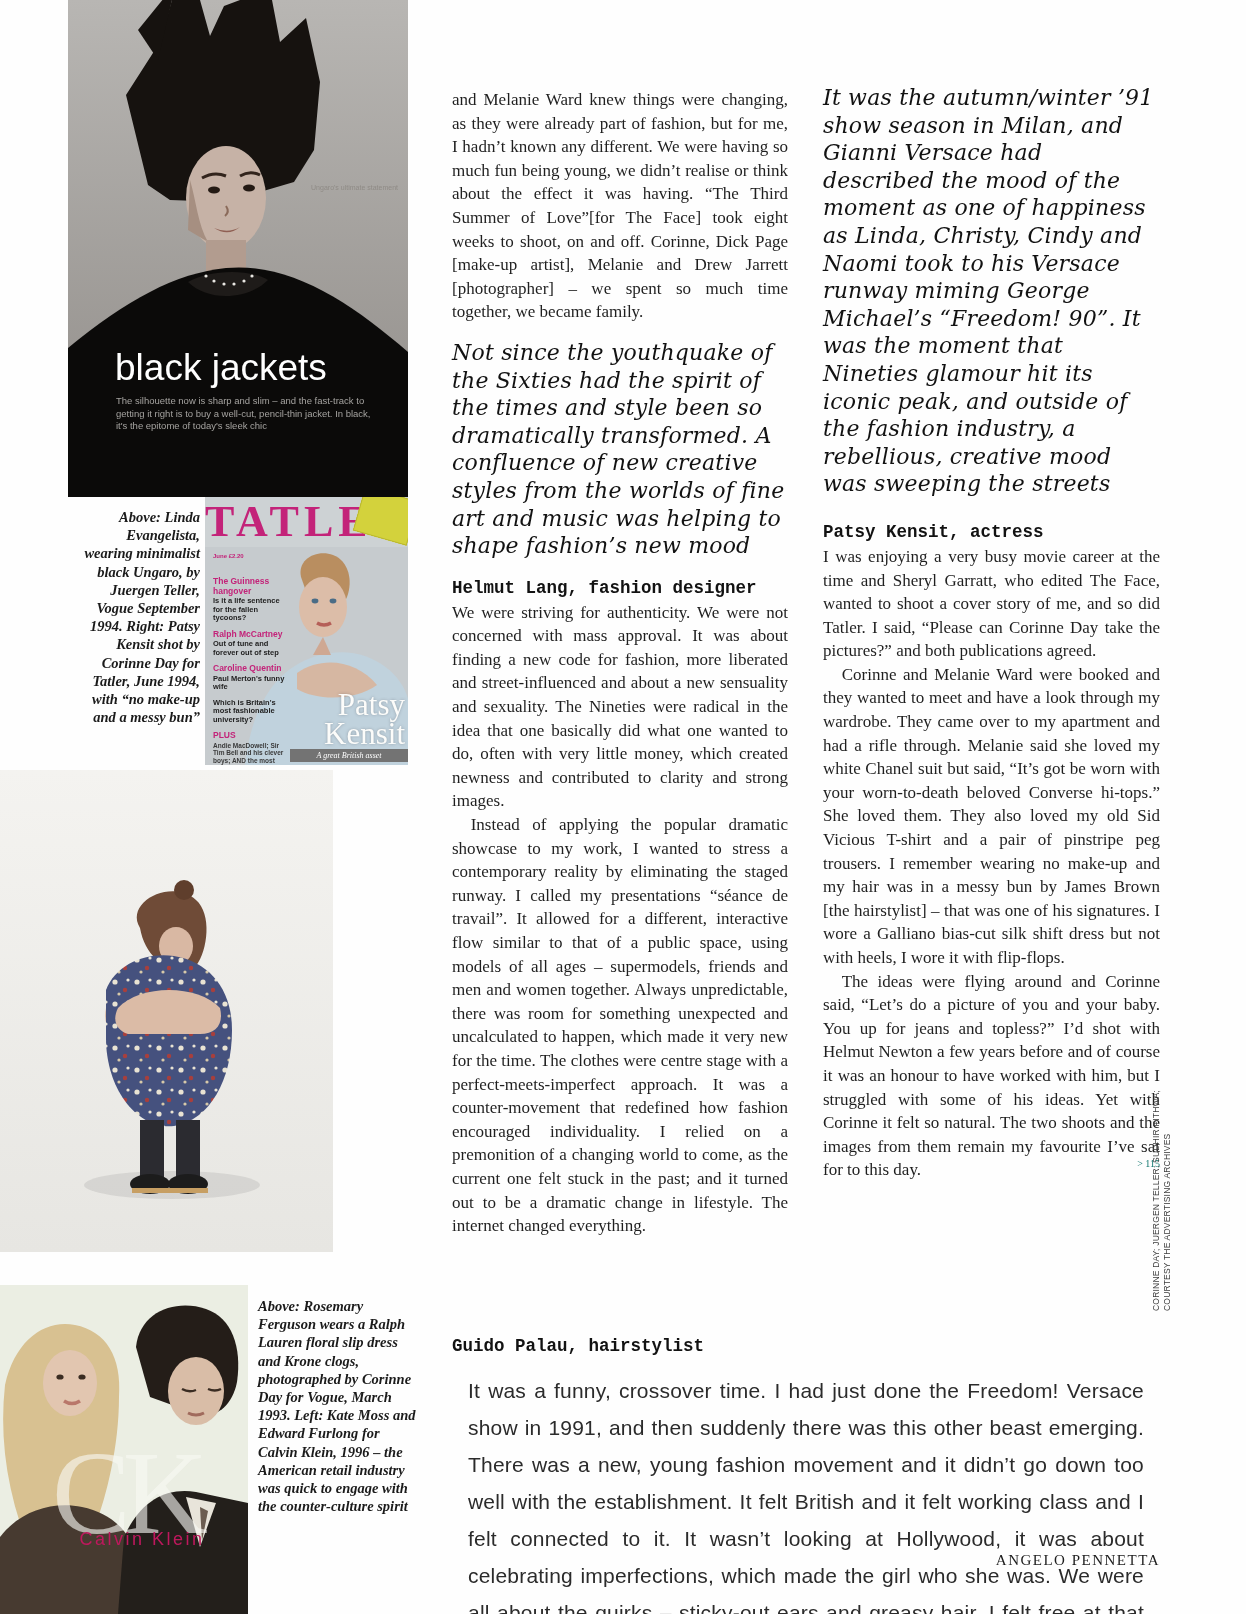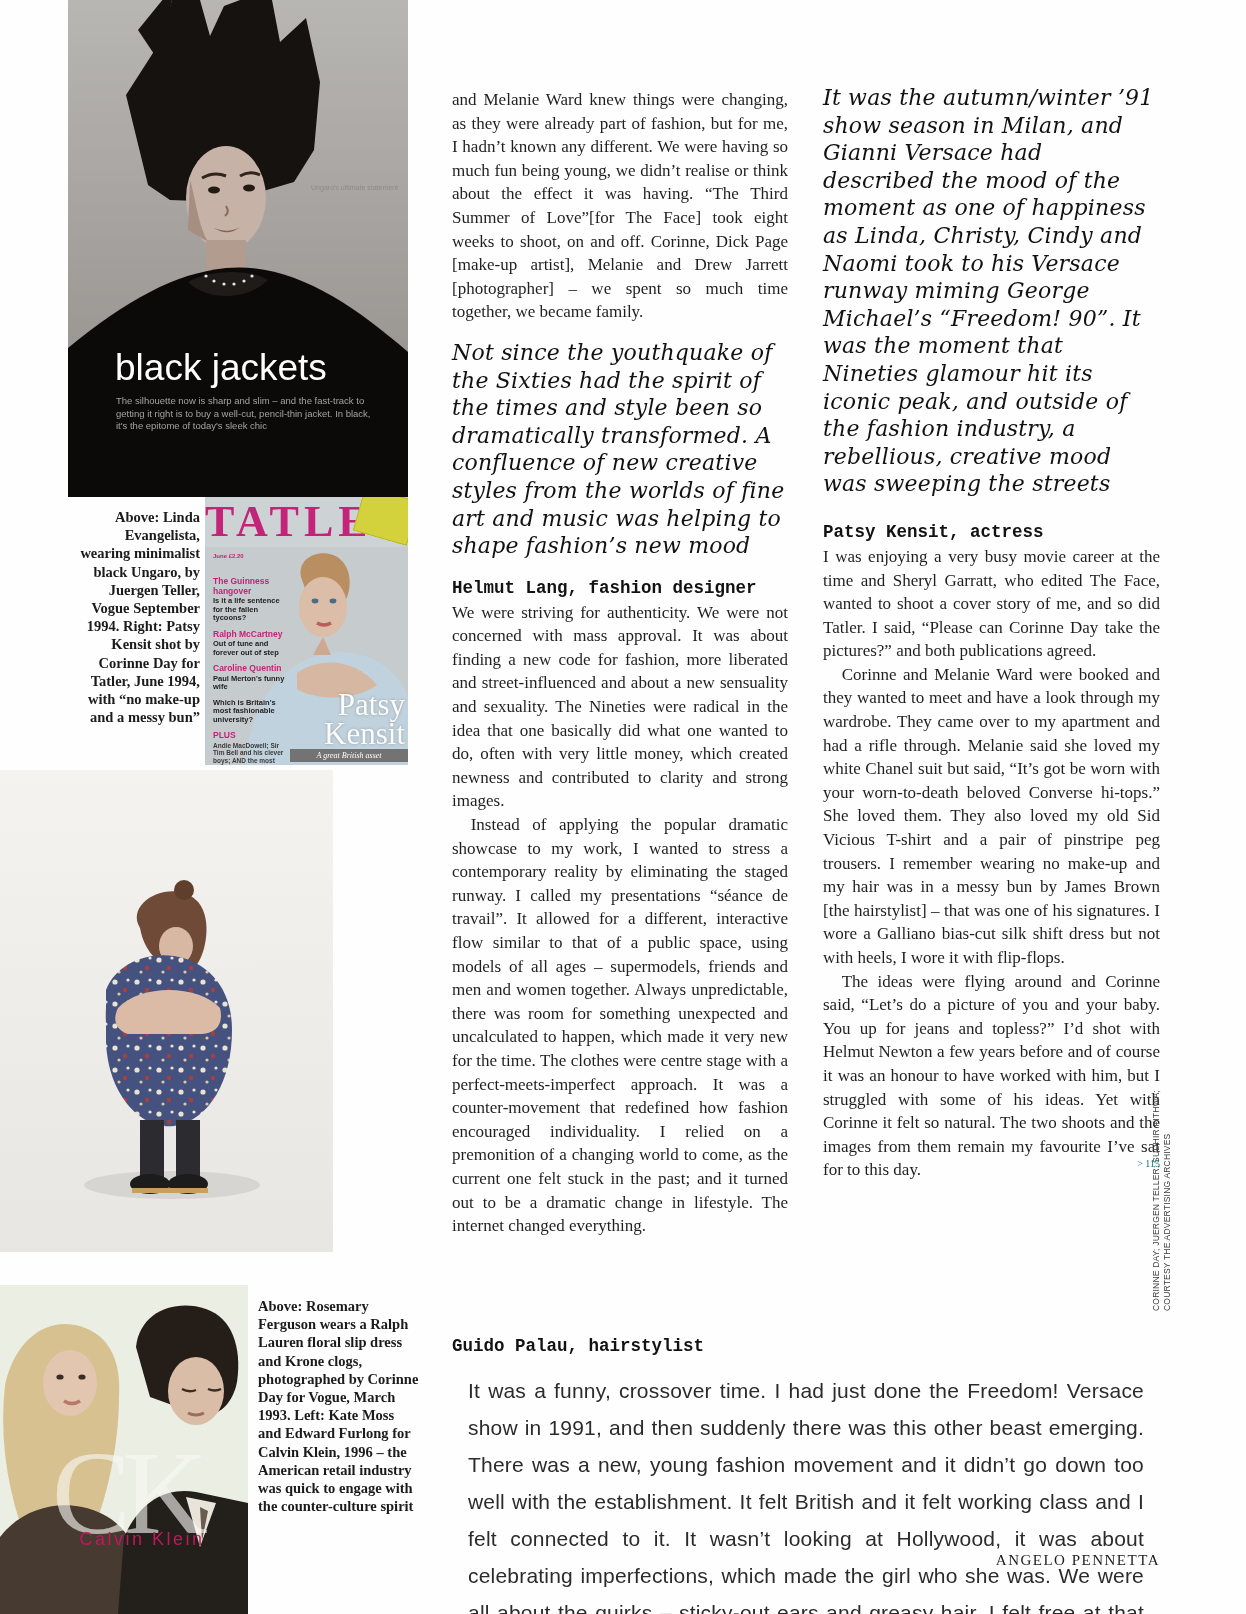--- a/index.html
+++ b/index.html
@@ -37,21 +37,21 @@
         font-family:"Liberation Serif",serif;font-style:italic;font-size:8px;line-height:13px;text-align:center;z-index:2;}
 
   .photo-rosemary{left:0;top:770px;width:333px;height:482px;background:linear-gradient(#f4f3f0,#e7e6e2);}
   .photo-ck{left:0;top:1285px;width:248px;height:329px;background:#ebeee3;}
   .ck-watermark{position:absolute;left:52px;top:150px;font-family:"Liberation Serif",serif;
         font-size:118px;line-height:118px;color:rgba(248,249,244,0.62);letter-spacing:-8px;z-index:2;}
   .ck-logo{position:absolute;left:18px;top:244px;width:248px;text-align:center;color:#be185d;
         font-family:"Liberation Sans",sans-serif;font-size:18px;letter-spacing:2.5px;z-index:3;}
 
   
-  .cap{font-family:"Liberation Serif",serif;font-weight:700;font-size:14.5px;line-height:18.2px;color:#1b1b1b;}
+  .cap{font-family:"Liberation Serif",serif;font-weight:700;font-size:14.5px;line-height:18.2px;color:#1b1b1b;font-style:italic;}
   .cap-linda{position:absolute;left:80px;top:508px;width:120px;text-align:right;}
   .cap-ck{position:absolute;left:258px;top:1297px;width:163px;text-align:left;}
 
   
   .col{position:absolute;text-align:justify;}
   .col1{left:452px;top:88px;width:336px;}
   .col2{left:823px;top:84px;width:337px;}
   .para{margin:0;font-size:17px;line-height:23.6px;}
   .para.indent{text-indent:1.1em;}
   .pullquote{font-family:"DejaVu Serif",serif;font-style:italic;color:#121212;text-align:left;

